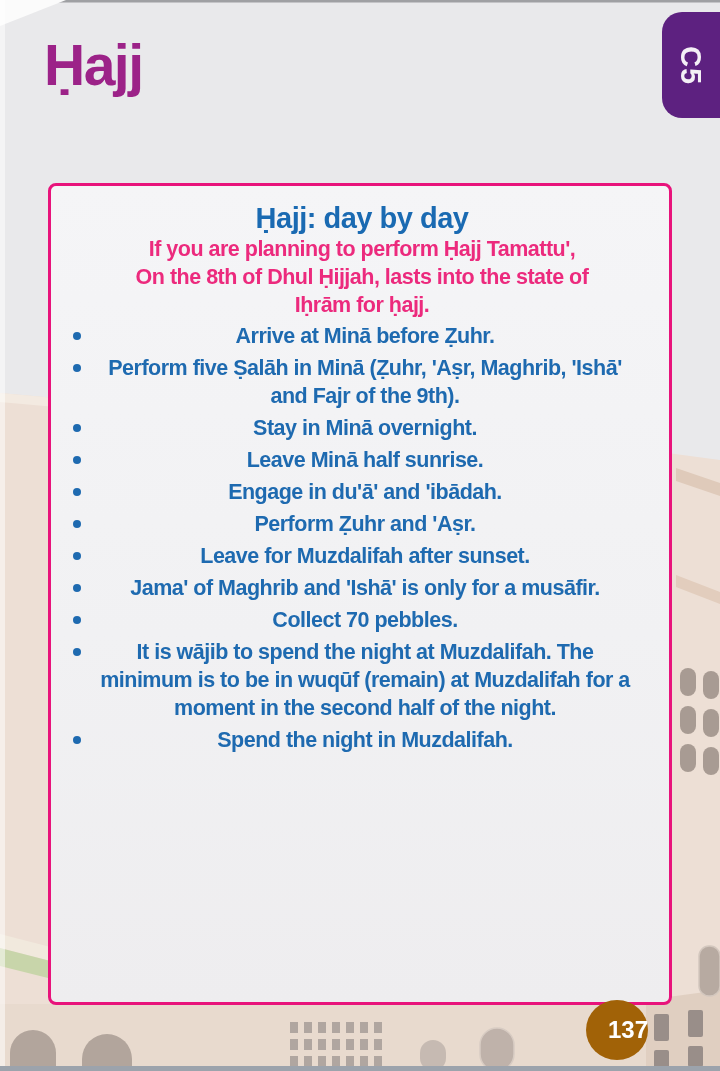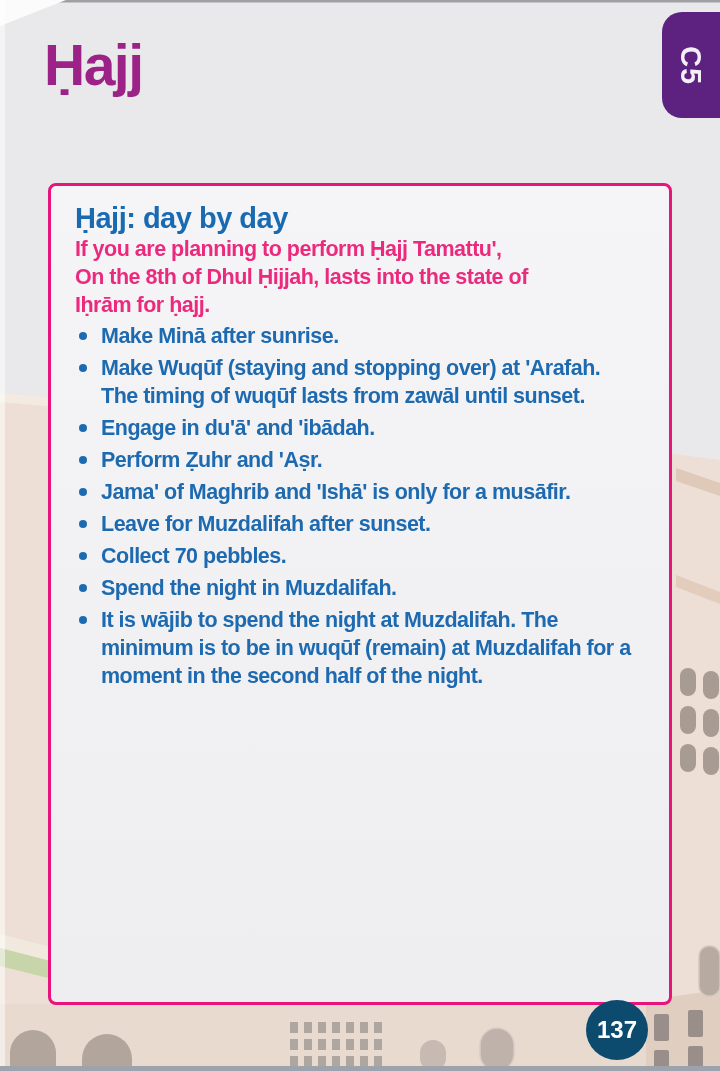--- a/index.html
+++ b/index.html
@@ -24,21 +24,22 @@
   .section-tab .tab-text {
     transform:rotate(90deg);
     color:#F4EFF6; font-size:29px; font-weight:bold; letter-spacing:1px;
   }
 
   .card {
     position:absolute; left:48px; top:183px; width:624px; height:822px; z-index:3;
     box-sizing:border-box;
     border:3px solid #E8137B; border-radius:8px;
     background:linear-gradient(180deg,#F5F5F7 0%,#F1F1F3 55%,#EEEDEF 100%);
-    padding:14px 14px 0 24px;
+    padding:14px 14px 0 18px;
+    text-align:center;
   }
   .card-title {
     margin:2px 0 0 0;
     font-size:29px; font-weight:bold; letter-spacing:-0.5px;
     color:#1A6AB2;
   }
   .card-intro {
     color:#EC2A7D; font-weight:bold;
     font-size:21.5px; letter-spacing:-0.5px; line-height:28px;
   }
@@ -55,22 +56,22 @@
     color:#1E6AB0; font-weight:bold;
     font-size:21.5px; letter-spacing:-0.5px; line-height:28px;
   }
   ul.bullets li .dot {
     position:absolute; left:4px; top:10px; width:8px; height:8px;
     border-radius:50%; background:#1E6AB0;
   }
 
   .page-badge {
     position:absolute; left:586px; top:1000px; width:62px; height:60px; z-index:5;
-    background:#0c4a6e; border-radius:50%;
-    display:flex; align-items:center; justify-content:center;
+    background:#a16207; border-radius:50%;
+    display:flex; align-items:center; justify-content:flex-end;
     color:#FFFFFF; font-size:24px; font-weight:bold;
   }
 </style>
 </head>
 <body>
 
 <svg class="bg" width="720" height="1071" viewBox="0 0 720 1071" xmlns="http://www.w3.org/2000/svg">
   <rect x="0" y="0" width="720" height="1071" fill="#E9E9EB"></rect>
 
   <rect x="0" y="0" width="720" height="2.5" fill="#9FA0A3"></rect>
@@ -147,29 +148,33 @@
 
 <div class="card">
   <h2 class="card-title">Ḥajj: day by day</h2>
 
   <div class="card-intro">
     <div>If you are planning to perform Ḥajj Tamattu',</div>
     <div>On the 8th of Dhul Ḥijjah, lasts into the state of</div>
     <div>Iḥrām for ḥajj.</div>
   </div>
 
+  <ul class="bullets">
+    <li><span class="dot"></span><span>Arrive at Minā before Ẓuhr.</span></li>
+    <li><span class="dot"></span><span>Perform five Ṣalāh in Minā (Ẓuhr, 'Aṣr, Maghrib, 'Ishā' and Fajr of the 9th).</span></li>
+    <li><span class="dot"></span><span>Stay in Minā overnight.</span></li>
+  </ul>
 
   <ul class="bullets">
-    <li><span class="dot"></span><span>Make Minā after sunrise.</span></li>
-    <li><span class="dot"></span><span>Make Wuqūf (staying and stopping over) at 'Arafah. The timing of wuqūf lasts from zawāl until sunset.</span></li>
+    <li><span class="dot"></span><span>Leave Minā half sunrise.</span></li>
     <li><span class="dot"></span><span>Engage in du'ā' and 'ibādah.</span></li>
     <li><span class="dot"></span><span>Perform Ẓuhr and 'Aṣr.</span></li>
+    <li><span class="dot"></span><span>Leave for Muzdalifah after sunset.</span></li>
     <li><span class="dot"></span><span>Jama' of Maghrib and 'Ishā' is only for a musāfir.</span></li>
-    <li><span class="dot"></span><span>Leave for Muzdalifah after sunset.</span></li>
     <li><span class="dot"></span><span>Collect 70 pebbles.</span></li>
+    <li><span class="dot"></span><span>It is wājib to spend the night at Muzdalifah. The minimum is to be in wuqūf (remain) at Muzdalifah for a moment in the second half of the night.</span></li>
     <li><span class="dot"></span><span>Spend the night in Muzdalifah.</span></li>
-    <li><span class="dot"></span><span>It is wājib to spend the night at Muzdalifah. The minimum is to be in wuqūf (remain) at Muzdalifah for a moment in the second half of the night.</span></li>
   </ul>
 </div>
 
 <div class="page-badge">
   <span>137</span>
 </div>
 
 </body></html>

